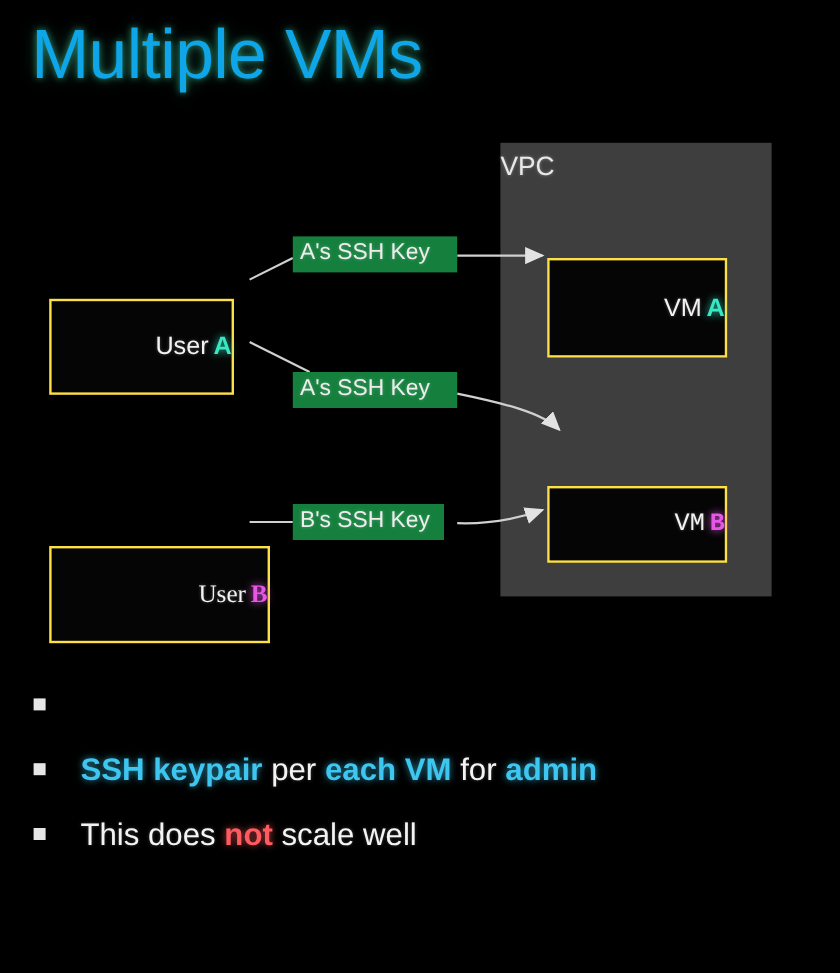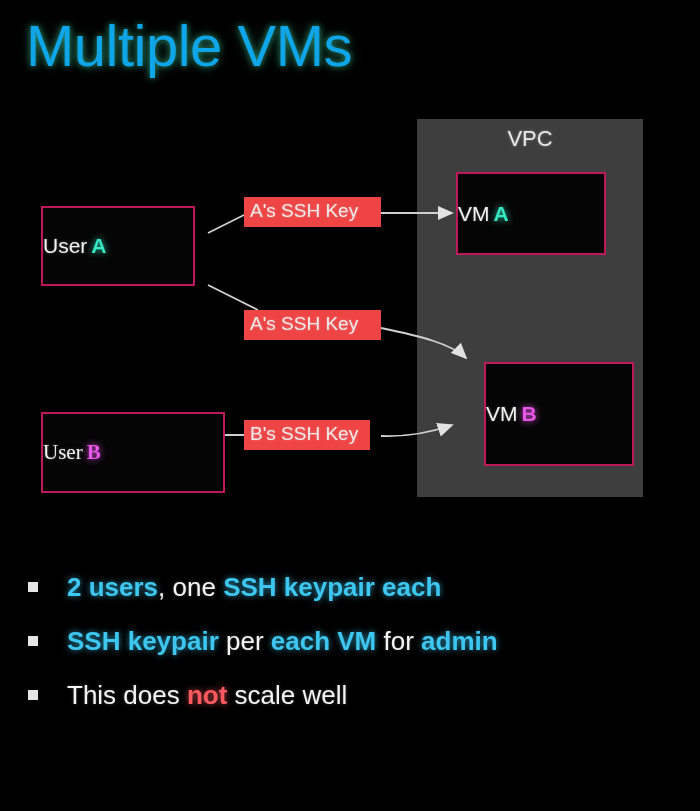--- a/index.html
+++ b/index.html
@@ -51,58 +51,58 @@
     width: 226px;
     height: 378px;
     background: #3e3e3e;
     box-sizing: border-box;
   }
   #vpc-label {
     position: absolute;
     left: 0;
     top: 7px;
     width: 226px;
-    text-align: center;
     font-size: 22px;
     color: #e8e8e8;
     text-shadow: 0 0 3px rgba(255,255,255,0.35);
   }
 
   
   .node-box {
     position: absolute;
     background: #050505;
-    border: 2px solid #be185d;
+    border: 2px solid #fde047;
     box-sizing: border-box;
     display: flex;
     align-items: center;
-    justify-content: flex-start;
+    justify-content: flex-end;
+    margin-top: 43px;
   }
   .node-label {
     font-size: 21px;
     color: #f2f2f2;
     white-space: nowrap;
     text-shadow: 0 0 3px rgba(255,255,255,0.30);
   }
   .node-label .tag {
     font-weight: bold;
     margin-left: 4px;
   }
   .tag-a { color: #36e8c4; text-shadow: 0 0 7px rgba(54,232,196,0.85); }
   .tag-b { color: #e756e7; text-shadow: 0 0 7px rgba(231,86,231,0.9); }
 
   #user-a-box { left: 41px;  top: 106px; width: 154px; height: 80px; }
   #user-b-box { left: 41px;  top: 312px; width: 184px; height: 81px; font-family: Liberation Serif, serif; }
   #vm-a-box   { left: 456px; top: 72px;  width: 150px; height: 83px; }
-  #vm-b-box   { left: 484px; top: 262px; width: 150px; height: 104px; }
+  #vm-b-box   { left: 456px; top: 262px; width: 150px; height: 64px; font-family: Liberation Mono, monospace; }
 
   
   .key-label {
     position: absolute;
-    background: #ef4444;
+    background: #15803d;
     color: #ededed;
     font-size: 19px;
     padding: 3px 6px 5px 6px;
     white-space: nowrap;
     box-sizing: border-box;
     text-shadow: 0 0 3px rgba(255,255,255,0.28);
   }
   #key-a-top { left: 244px; top: 97px;  width: 137px; }
   #key-a-mid { left: 244px; top: 210px; width: 137px; }
   #key-b     { left: 244px; top: 320px; width: 126px; }
@@ -195,21 +195,20 @@
   </div>
 
   <div id="key-a-top" class="key-label">A's SSH Key</div>
   <div id="key-a-mid" class="key-label">A's SSH Key</div>
   <div id="key-b" class="key-label">B's SSH Key</div>
 </div>
 
 <div id="bullet-list">
     <div class="bullet-row">
       <span class="bullet-marker"></span>
-      <span class="bullet-text"><span class="hl-cyan">2 users</span><span>, one </span><span class="hl-cyan">SSH keypair each</span></span>
     </div>
     <div class="bullet-row">
       <span class="bullet-marker"></span>
       <span class="bullet-text"><span class="hl-cyan">SSH keypair</span><span> per </span><span class="hl-cyan">each VM</span><span> for </span><span class="hl-cyan">admin</span></span>
     </div>
     <div class="bullet-row">
       <span class="bullet-marker"></span>
       <span class="bullet-text"><span>This does </span><span class="hl-red">not</span><span> scale well</span></span>
     </div>
   </div>

